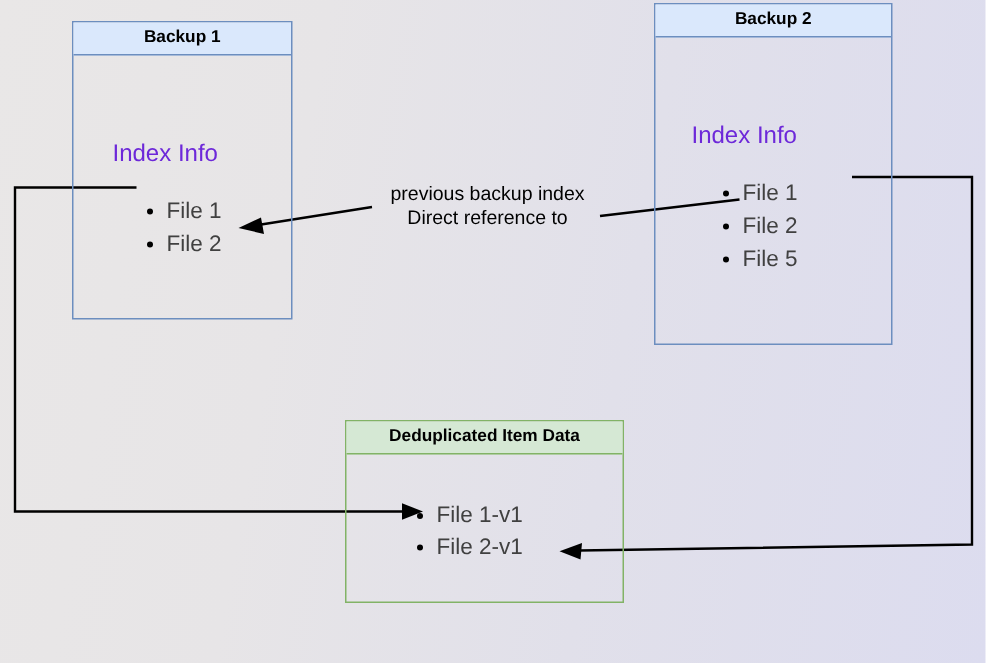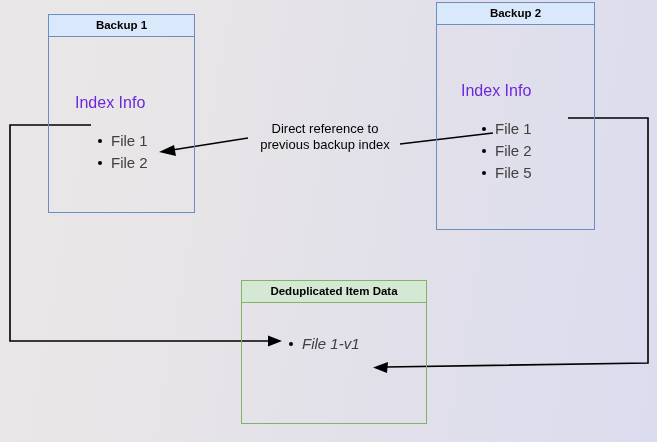--- a/index.html
+++ b/index.html
@@ -84,21 +84,20 @@
     left: 1px;
     top: 9px;
     width: 4px;
     height: 4px;
     border-radius: 50%;
     background: #000;
   }
   .dedup-list li {
     height: 21px;
     line-height: 21px;
-    font-style: italic;
   }
   .dedup-list li::before {
     top: 8.5px;
   }
   .edge-label {
     position: absolute;
     font-size: 13px;
     line-height: 16px;
     color: #000;
     text-align: center;
@@ -146,25 +145,26 @@
   <div class="node-body">
     <div class="index-label" style="left:24px; top:38px;">Index Info</div>
     <ul class="bullet-list" style="left:44px; top:93px;">
       <li>File 1</li>
       <li>File 2</li>
       <li>File 5</li>
     </ul>
   </div>
 </div>
 
-<div class="node green-node" style="left:241px; top:280px; width:186px; height:144px;">
+<div class="node green-node" style="left:230px; top:280px; width:186px; height:122px;">
   <div class="node-header">Deduplicated Item Data</div>
   <div class="node-body">
     <ul class="bullet-list dedup-list" style="left:46px; top:30px;">
       <li>File 1-v1</li>
+      <li>File 2-v1</li>
     </ul>
   </div>
 </div>
 
 <div class="edge-label" style="left:249px; top:121px; width:152px;">
+  <div>previous backup index</div>
   <div>Direct reference to</div>
-  <div>previous backup index</div>
 </div>
 
 </body></html>

